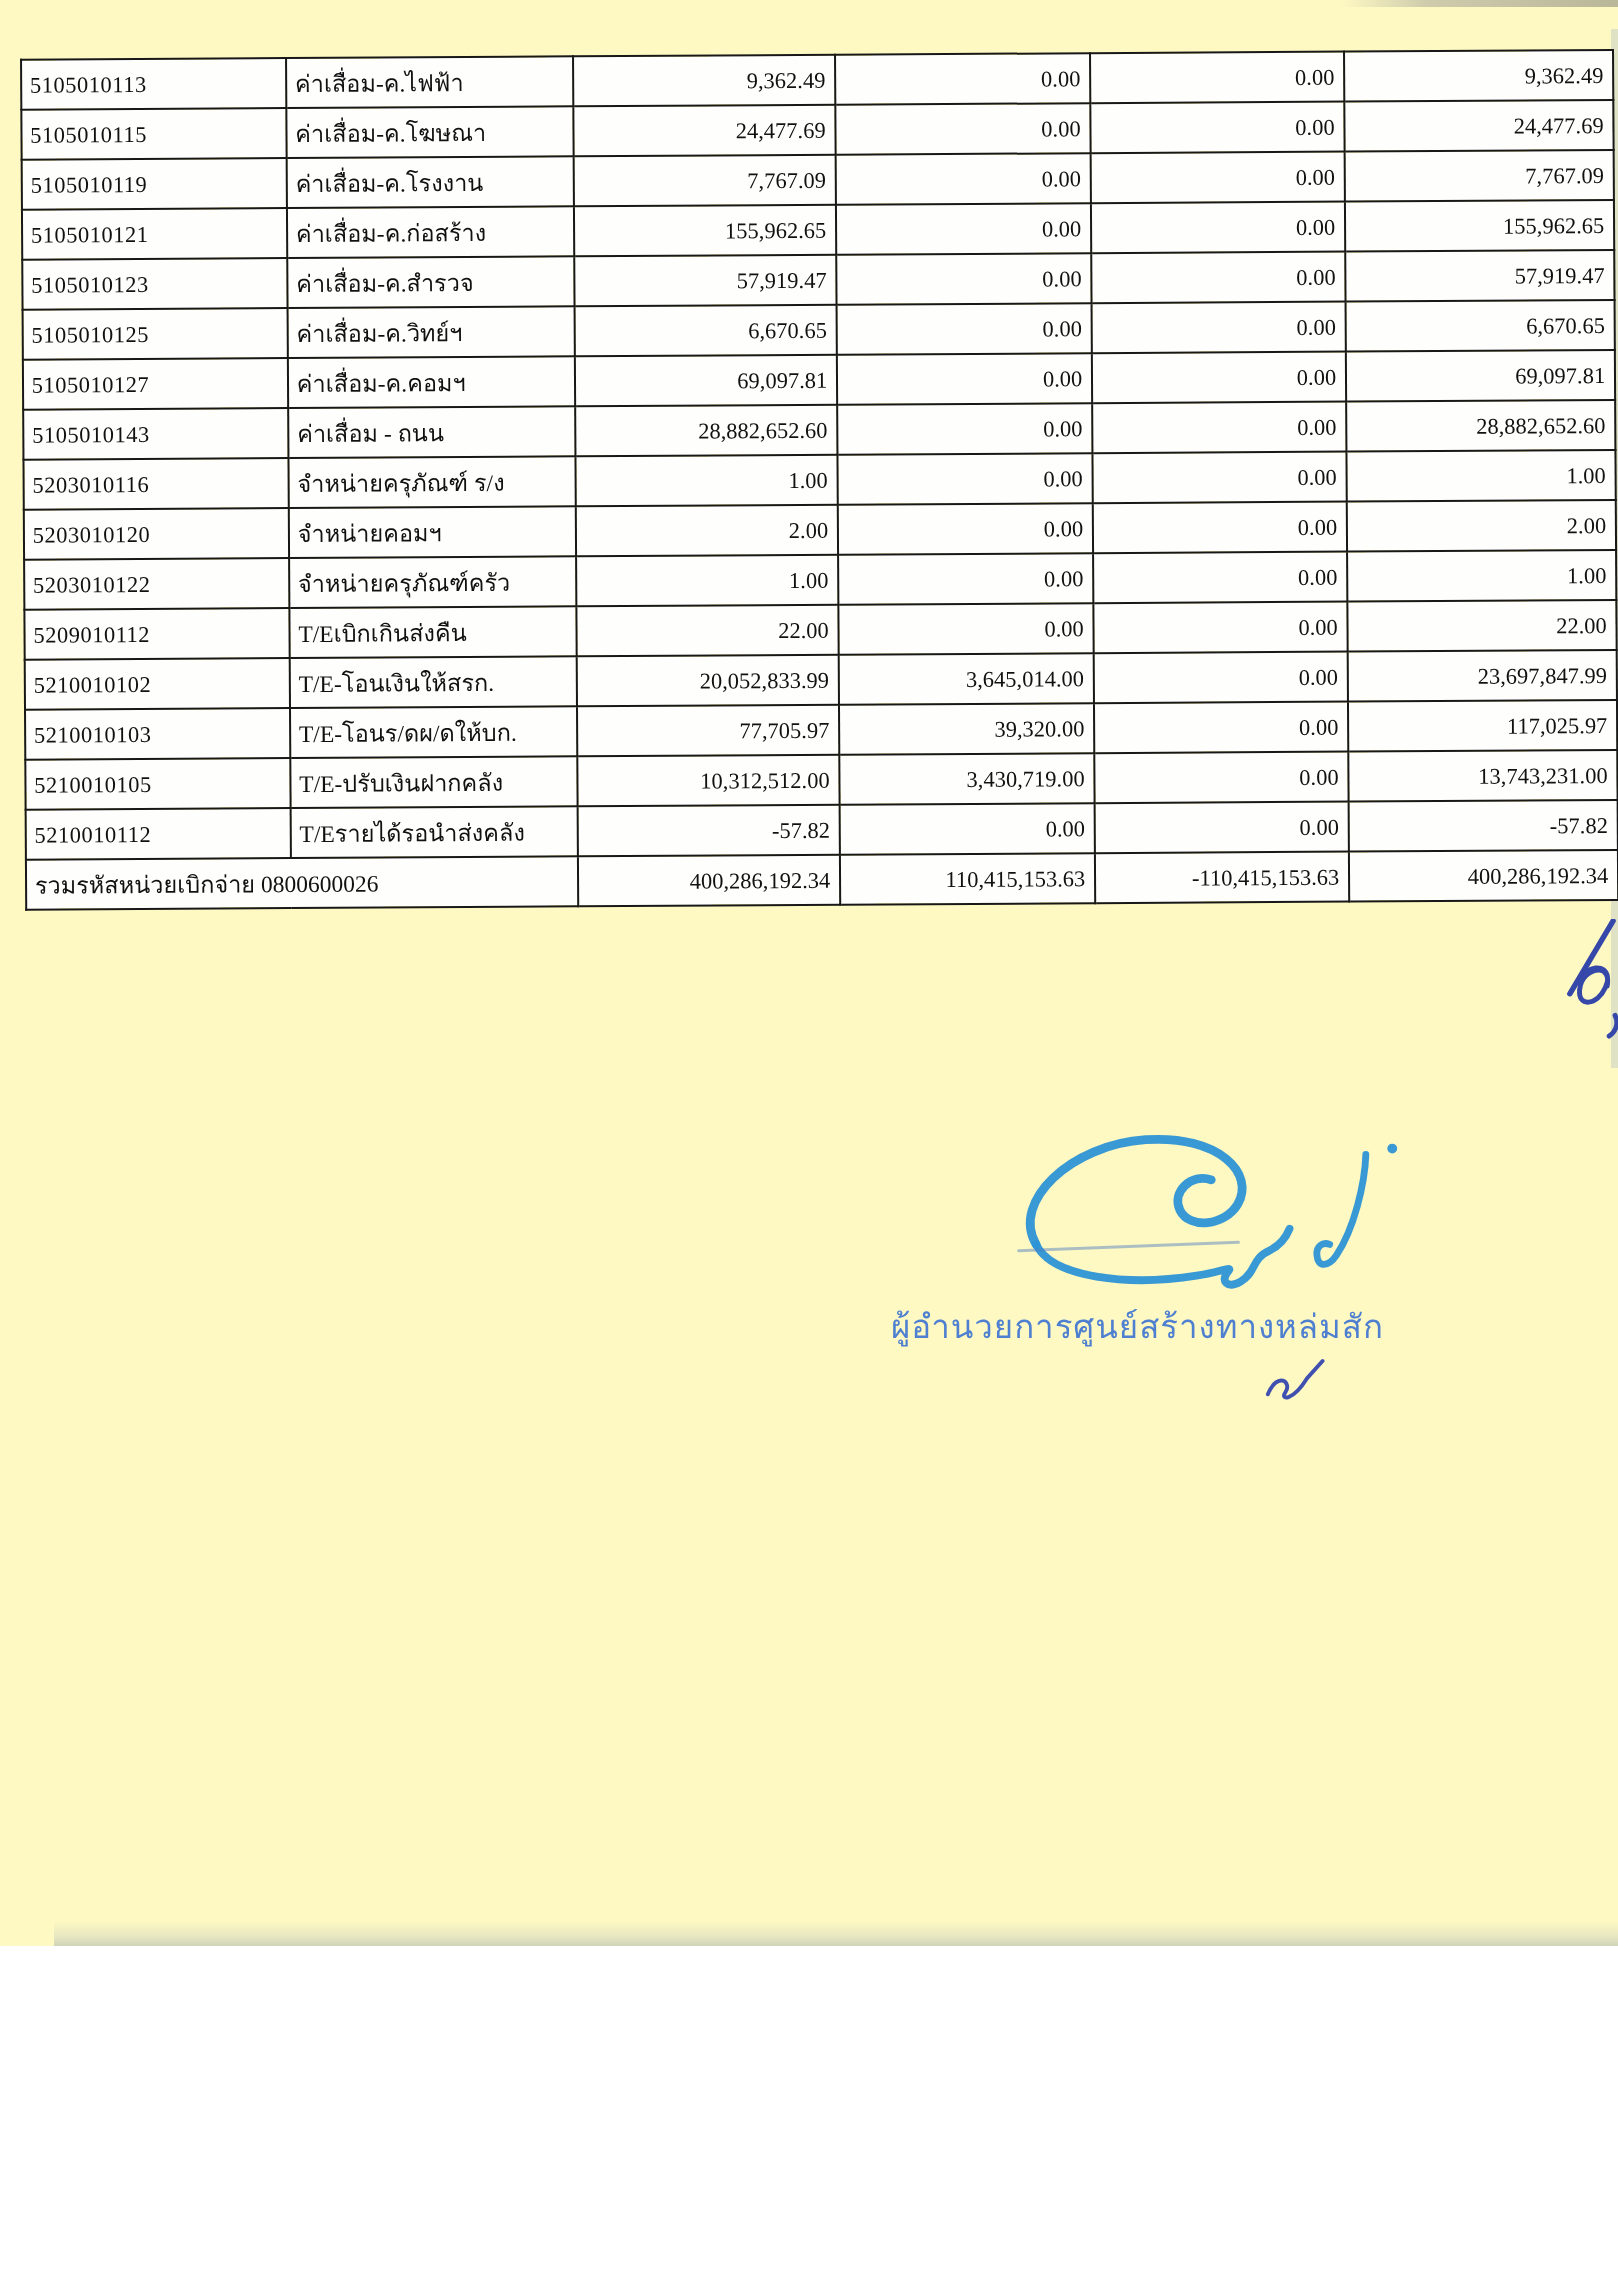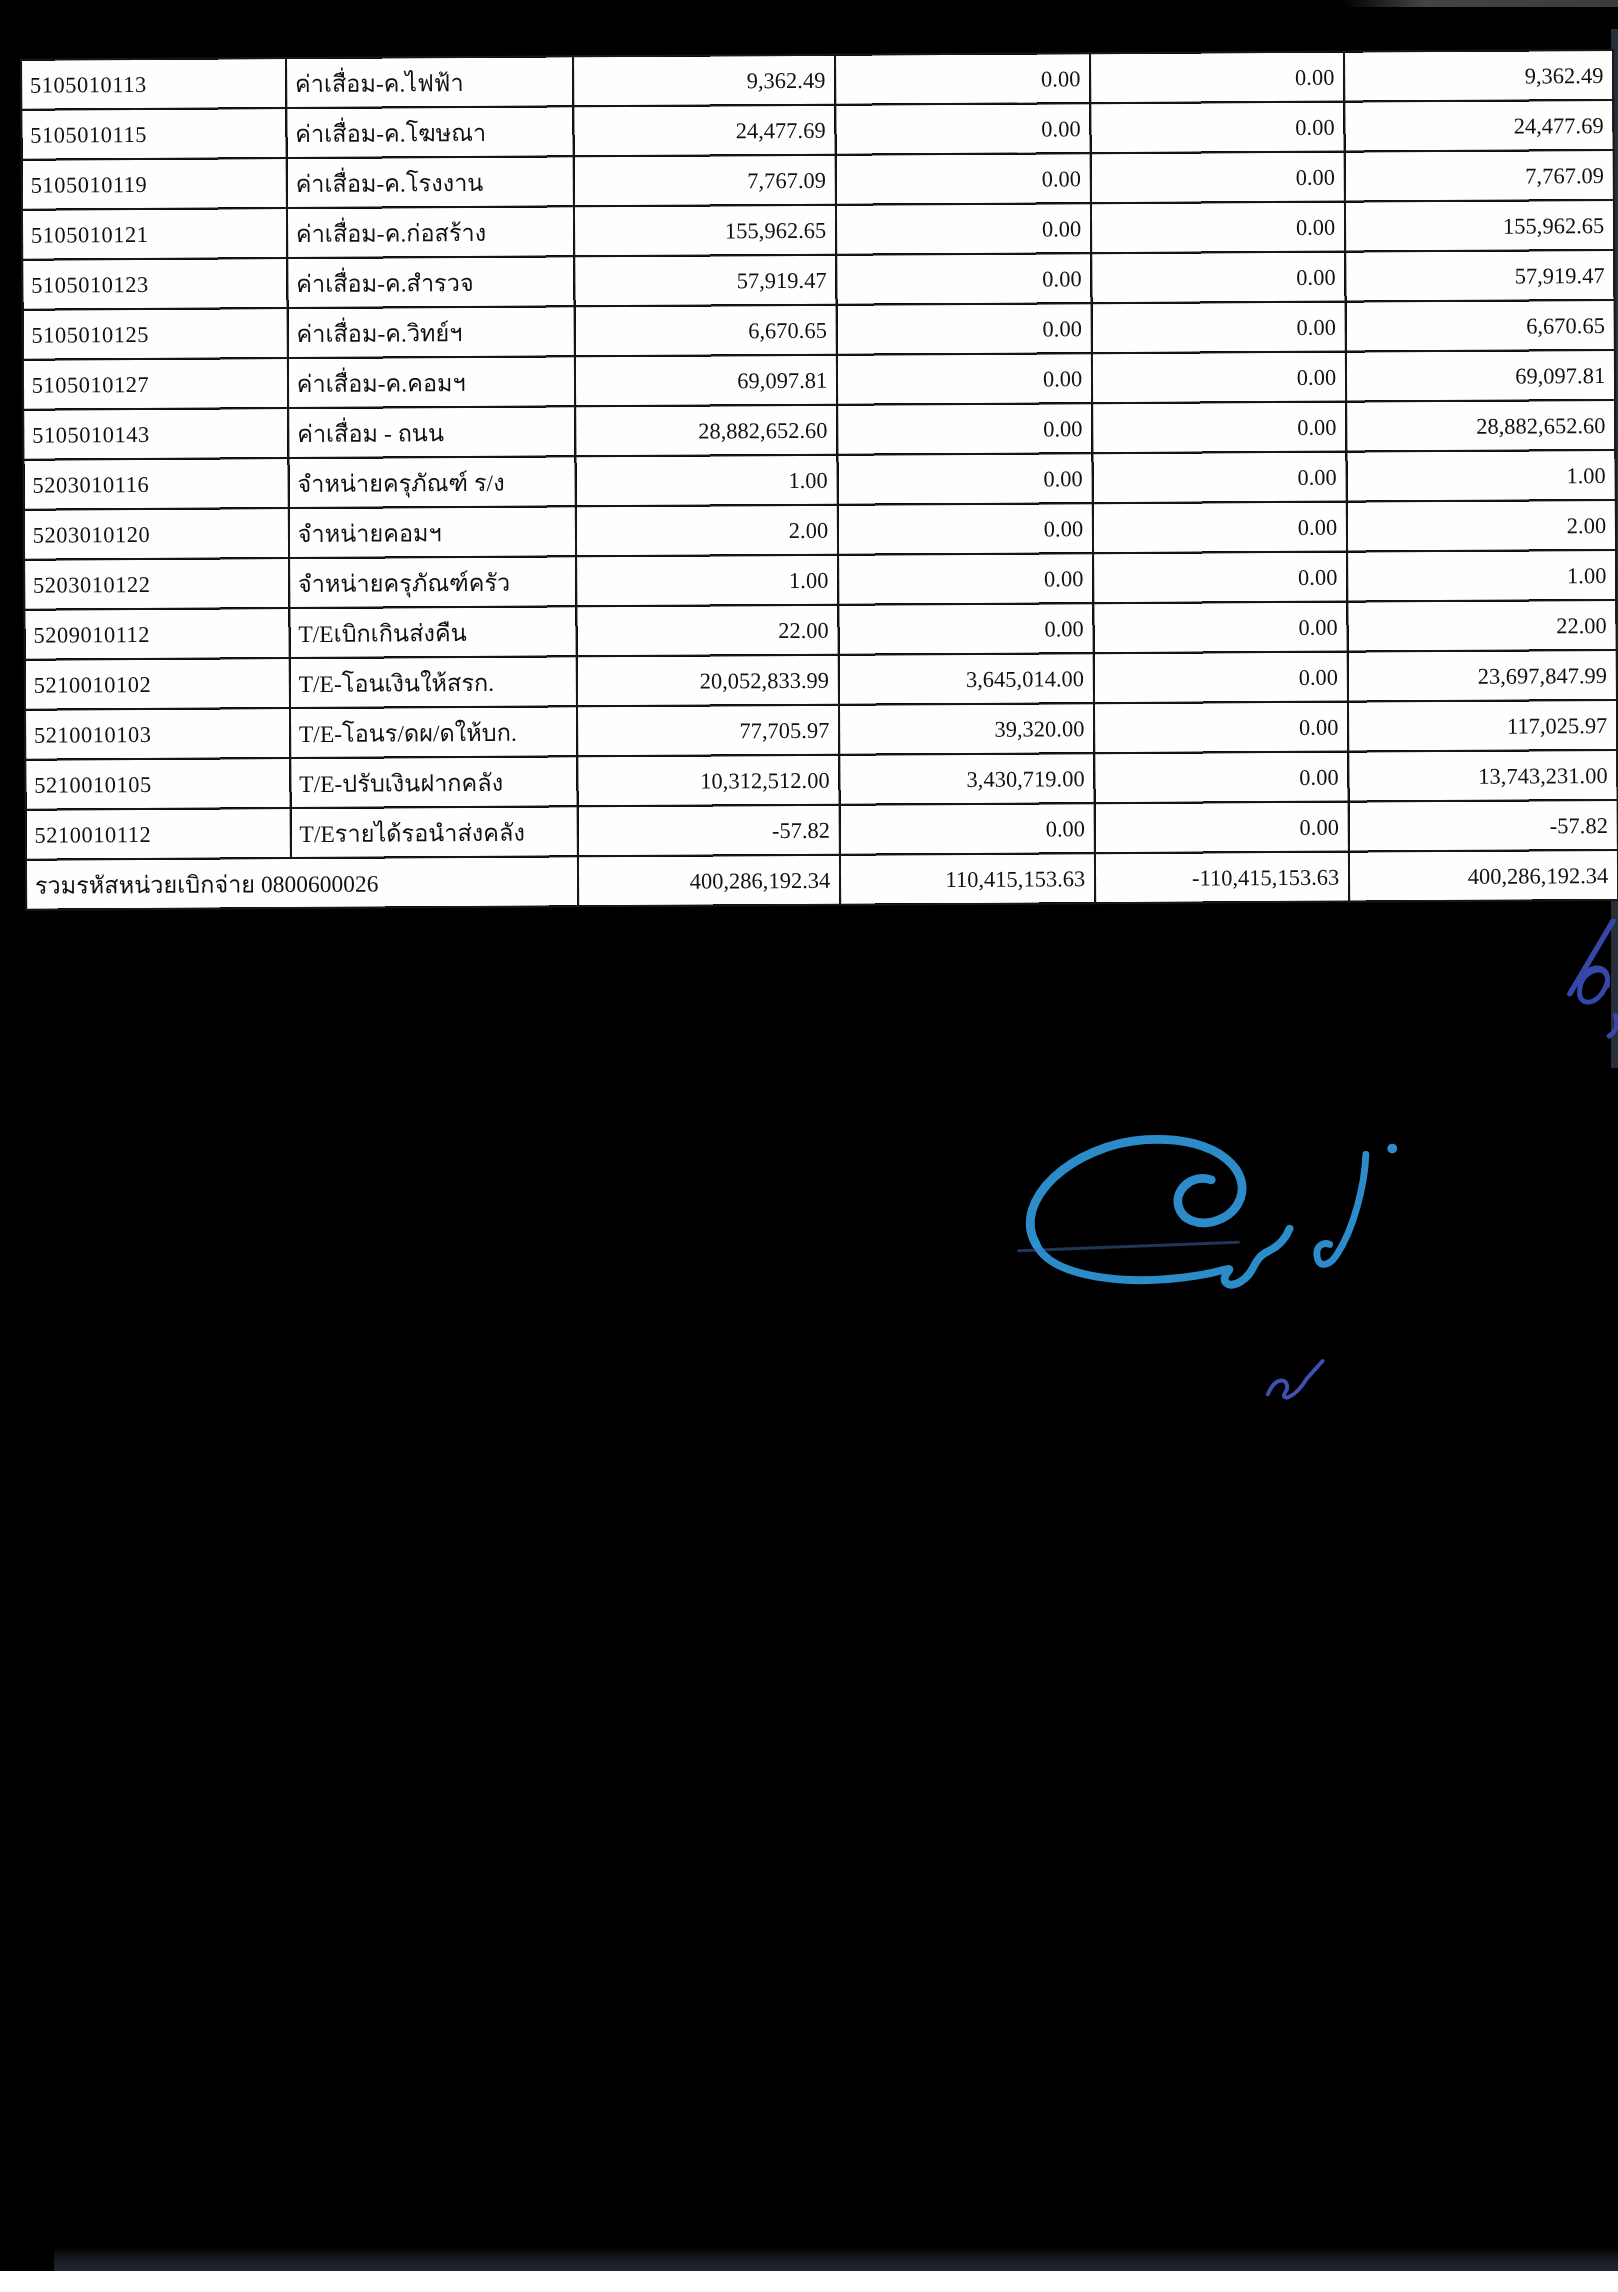--- a/index.html
+++ b/index.html
@@ -1,21 +1,21 @@
 <!DOCTYPE html>
 <html><head>
 <meta charset="utf-8">
 <style>
   * { margin: 0; padding: 0; box-sizing: border-box; }
   html, body { background: #ffffff; }
   .page {
     position: relative;
     width: 1618px;
-    height: 2271px;
-    background: #000000;
+    height: 1946px;
+    background: #fef9c3;
     overflow: hidden;
     font-family: "Liberation Serif", "DejaVu Serif", serif;
     color: #111;
     padding-left: 30px;
   }
 
   
   .artifact-top-streak {
     position: absolute; left: 1341px; top: 0; width: 277px; height: 6.9px;
     background: linear-gradient(to right, rgba(150,150,145,0), rgba(150,150,145,0.45) 30%, rgba(118,118,112,0.5));
@@ -251,19 +251,20 @@
     <path d="M60,98 C64,106 61,114 54,119" stroke="#3547a8" stroke-width="5" stroke-linecap="round" fill="none"></path>
   </svg>
 
   <svg class="sig-swoosh" width="431" height="181" viewBox="0 0 440 185" fill="none">
     <path d="M52,120 C26,76 88,18 164,13 C240,8 276,48 258,79 C245,101 209,105 199,85 C190,66 211,47 231,54" stroke="#2e93d5" stroke-width="9" stroke-linecap="round" fill="none" opacity="0.95"></path>
     <path d="M52,120 C68,154 146,163 216,152 C242,148 254,141 248,148 C240,157 247,166 261,158 C277,149 272,134 291,126 C301,121 307,114 311,104" stroke="#2e93d5" stroke-width="8" stroke-linecap="round" fill="none" opacity="0.95"></path>
     <path d="M389,28 C388,58 377,104 359,131 C351,143 340,144 339,131 C338,122 345,117 352,120" stroke="#2e93d5" stroke-width="7" stroke-linecap="round" fill="none" opacity="0.95"></path>
     <circle cx="416" cy="22" r="5" fill="#2e93d5" opacity="0.95"></circle>
   </svg>
   <div class="stamp-strike"></div>
+  <div class="sig-title">ผู้อำนวยการศูนย์สร้างทางหล่มสัก</div>
   <svg class="sig-squiggle" width="84" height="51" viewBox="0 0 86 52" fill="none">
     <path d="M6,40 C16,16 31,28 24,38 C18,46 31,48 46,24 L62,6" stroke="#4050b0" stroke-width="4" stroke-linecap="round" fill="none"></path>
   </svg>
 
   <div class="artifact-bottom-band"></div>
 </div>
 
 
 </body></html>

